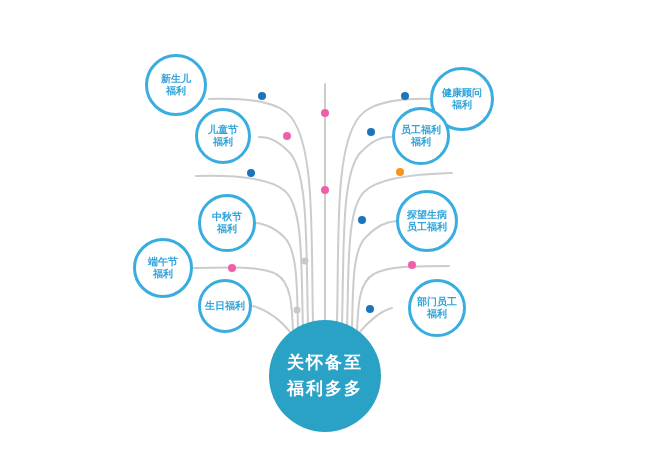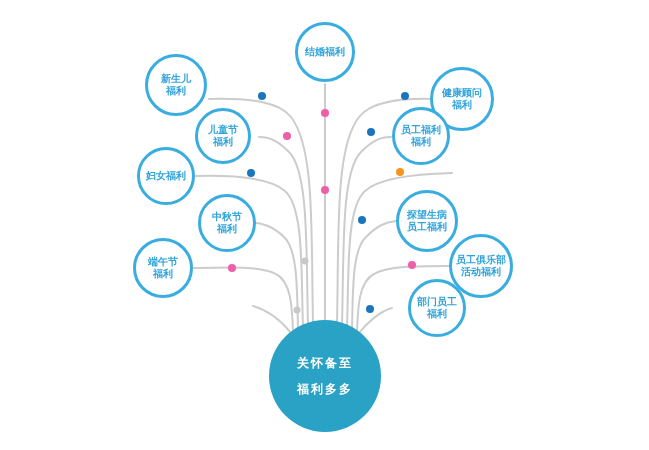--- a/index.html
+++ b/index.html
@@ -19,21 +19,21 @@
     font-size:10px; line-height:12px; font-weight:bold; color:#2fa3da;
   }
   .center-node {
     position:absolute; border-radius:50%;
     background:#2aa2c6;
     display:flex; align-items:center; justify-content:center;
     text-align:center;
   }
   .center-node span {
     display:block; white-space:pre-line; color:#ffffff;
-    font-size:12px; line-height:26px; letter-spacing:2px; font-weight:bold;
+    font-size:17px; line-height:26px; letter-spacing:2px; font-weight:bold;
   }
 </style>
 </head>
 <body>
 
 <div class="stage">
 
   <svg class="links" width="649" height="450" viewBox="0 0 649 450">
 
     <path d="M325,322 C325,240 325,160 325,84" fill="none" stroke-width="2" stroke-linecap="round" stroke="#cccccc"></path>
@@ -60,57 +60,50 @@
     <circle cx="325" cy="190" r="4" fill="#ee5fa7"></circle>
     <circle cx="362" cy="220" r="4" fill="#1b75bc"></circle>
     <circle cx="232" cy="268" r="4" fill="#ee5fa7"></circle>
     <circle cx="412" cy="265" r="4" fill="#ee5fa7"></circle>
     <circle cx="370" cy="309" r="4" fill="#1b75bc"></circle>
 
     <circle cx="297" cy="310" r="3.5" fill="#c8c8c8"></circle>
     <circle cx="305" cy="261" r="3.5" fill="#c8c8c8"></circle>
   </svg>
 
-  <div class="node" style="left: 295px; top: 22px; width: 60px; height: 60px; border-color: rgb(58, 173, 224); color: rgb(47, 163, 218);">
-      <span>结婚福利</span>
-    </div>
   <div class="node" style="left: 145px; top: 54px; width: 62px; height: 62px; border-color: rgb(58, 173, 224); color: rgb(47, 163, 218);">
       <span>新生儿
 福利</span>
     </div>
   <div class="node" style="left: 195px; top: 108px; width: 56px; height: 56px; border-color: rgb(58, 173, 224); color: rgb(47, 163, 218);">
       <span>儿童节
 福利</span>
     </div>
-  <div class="node" style="left: 137px; top: 147px; width: 58px; height: 58px; border-color: rgb(58, 173, 224); color: rgb(47, 163, 218);">
-      <span>妇女福利</span>
-    </div>
   <div class="node" style="left: 198px; top: 194px; width: 58px; height: 58px; border-color: rgb(58, 173, 224); color: rgb(47, 163, 218);">
       <span>中秋节
 福利</span>
     </div>
   <div class="node" style="left: 133px; top: 238px; width: 60px; height: 60px; border-color: rgb(58, 173, 224); color: rgb(47, 163, 218);">
       <span>端午节
 福利</span>
+    </div>
+  <div class="node" style="left: 198px; top: 279px; width: 54px; height: 54px; border-color: rgb(58, 173, 224); color: rgb(47, 163, 218);">
+      <span>生日福利</span>
     </div>
   <div class="node" style="left: 430px; top: 67px; width: 64px; height: 64px; border-color: rgb(58, 173, 224); color: rgb(47, 163, 218);">
       <span>健康顾问
 福利</span>
     </div>
   <div class="node" style="left: 392px; top: 107px; width: 58px; height: 58px; border-color: rgb(58, 173, 224); color: rgb(47, 163, 218);">
       <span>员工福利
 福利</span>
     </div>
   <div class="node" style="left: 396px; top: 190px; width: 62px; height: 62px; border-color: rgb(58, 173, 224); color: rgb(47, 163, 218);">
       <span>探望生病
 员工福利</span>
-    </div>
-  <div class="node" style="left: 449px; top: 234px; width: 64px; height: 64px; border-color: rgb(58, 173, 224); color: rgb(47, 163, 218);">
-      <span>员工俱乐部
-活动福利</span>
     </div>
   <div class="node" style="left: 408px; top: 279px; width: 58px; height: 58px; border-color: rgb(58, 173, 224); color: rgb(47, 163, 218);">
       <span>部门员工
 福利</span>
     </div>
 
   <div class="center-node" style="left: 269px; top: 320px; width: 112px; height: 112px; background: rgb(42, 162, 198);">
     <span>关怀备至
 福利多多</span>
   </div>

